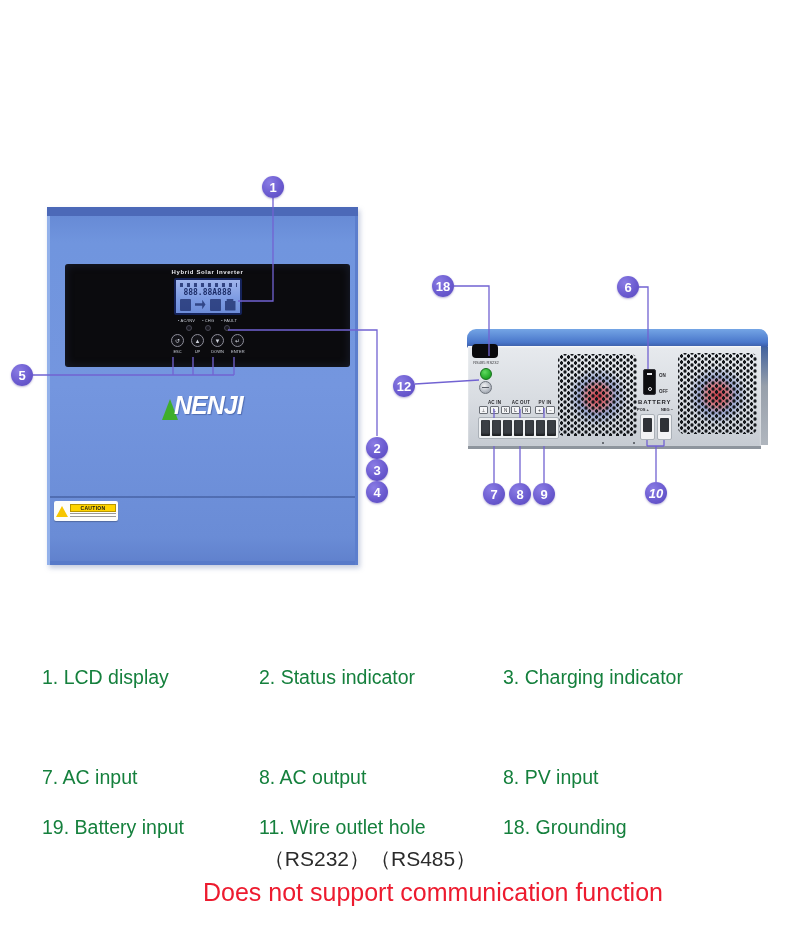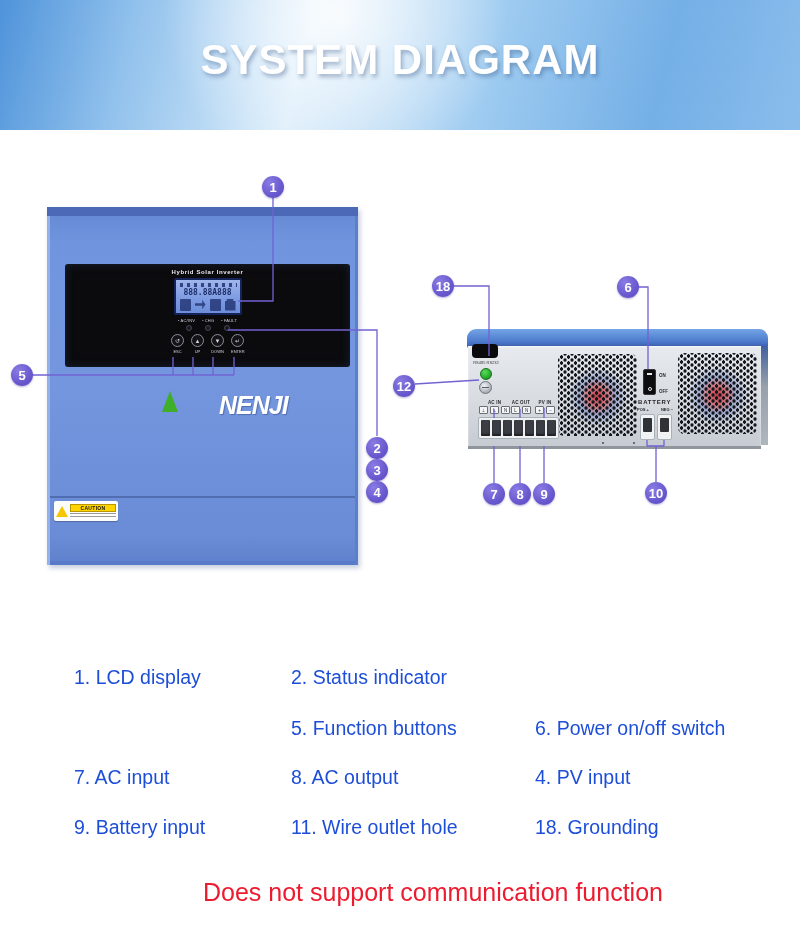--- a/index.html
+++ b/index.html
@@ -52,21 +52,21 @@
   .led-row span { font-size:4px; color:#cdd1da; letter-spacing:.2px; }
   .led-row span::before { content:"▪"; color:#9aa0ac; margin-right:1px; font-size:4px; }
   .led-dots { display:flex; gap:13px; margin-top:2px; }
   .led-dots i { width:6px; height:6px; border-radius:50%; background:#191920; border:1px solid #474754; }
   .btn-row { display:flex; gap:7px; margin-top:3px; }
   .fbtn { width:13px; height:13px; border-radius:50%; border:1px solid #8d8d99; background:#131318;
     color:#d2d6df; font-size:6px; display:flex; align-items:center; justify-content:center; }
   .btn-labels { display:flex; gap:7px; margin-top:2px; }
   .btn-labels span { width:13px; text-align:center; font-size:4px; color:#cdd1da; }
 
-  .logo { position:absolute; left:112px; top:184px; display:flex; align-items:flex-start;gap:45px; }
+  .logo { position:absolute; left:112px; top:184px; display:flex; align-items:flex-end; }
   .logo-a { width:0; height:0; border-left:8px solid transparent; border-right:8px solid transparent;
     border-bottom:21px solid #3fae2a; margin-right:-4px; }
   .logo-text { font-size:25px; font-weight:800; font-style:italic; color:#ffffff; letter-spacing:-1px;
     text-shadow:1px 1px 1px rgba(30,50,110,.4); }
 
   .caution { position:absolute; left:4px; top:294px; width:64px; height:20px; background:#fdfdfb;
     border-radius:2px; display:flex; align-items:center; padding:2px; box-shadow:0 1px 1px rgba(0,0,0,.25); }
   .caution-tri { width:0; height:0; border-left:6px solid transparent; border-right:6px solid transparent;
     border-bottom:11px solid #f7c600; margin-right:2px; position:relative; }
   .caution-body { flex:1; }
@@ -125,34 +125,31 @@
   .bat-title { position:absolute; left:170px; top:53px; font-size:6px; font-weight:700; letter-spacing:.8px; color:#1e1e22; }
   .bat-sub { position:absolute; left:169px; top:61px; width:36px; display:flex; justify-content:space-between;
     font-size:4px; font-weight:700; color:#2b2b2f; }
   .bterms { position:absolute; left:172px; top:68px; display:flex; gap:2px; }
   .bterm { width:15px; height:26px; background:#f1f2f4; border:1px solid #aab0b7; border-radius:2px; }
   .bterm i { display:block; margin:3px auto 0; width:9px; height:14px; background:#2f3237; border-radius:1px; }
 
   .back-screw { position:absolute; width:2px; height:2px; border-radius:50%; background:#4a4e54; }
 
   
-  .legend-row { position:absolute; left:0; width:700px; height:26px; font-size:19.5px; color:#1d4ed8;margin-left:32px; }
+  .legend-row { position:absolute; left:0; width:700px; height:26px; font-size:19.5px; color:#15803d; }
   .legend-row span { position:absolute; white-space:nowrap; }
   .col1 { left:42px; } .col2 { left:259px;text-align:right; } .col3 { left:503px; }
   .rs-note { position:absolute; left:0; top:845px; width:740px; text-align:center; font-size:21px; color:#2b2b2b; }
   .warning { position:absolute; left:0; top:878px; width:866px; text-align:center; font-size:25px; font-weight:500; color:#ed1b2f; }
 </style>
 </head>
 <body>
 
 <div class="page">
 
-  <div class="banner">
-    <div class="banner-title">SYSTEM DIAGRAM</div>
-  </div>
 
   <div class="front">
     <div class="front-cap"></div>
 
     <div class="panel">
       <div class="panel-title">Hybrid Solar Inverter</div>
       <div class="lcd">
         <div class="lcd-icons-top"></div>
         <div class="lcd-digits">888.88A888</div>
         <div class="lcd-icons-bot">
@@ -293,38 +290,38 @@
 
   <div class="callout" style="left:262px; top:176px;">1</div>
   <div class="callout" style="left:366px; top:437px;">2</div>
   <div class="callout" style="left:366px; top:459px;">3</div>
   <div class="callout" style="left:366px; top:481px;">4</div>
   <div class="callout" style="left:11px;  top:364px;">5</div>
   <div class="callout" style="left:617px; top:276px;">6</div>
   <div class="callout" style="left:483px; top:483px;">7</div>
   <div class="callout" style="left:509px; top:483px;">8</div>
   <div class="callout" style="left:533px; top:483px;">9</div>
-  <div class="callout" style="left:645px; top:482px;">10</div>
+  <div class="callout" style="left:645px; top:482px;font-style:italic;">10</div>
   <div class="callout" style="left:432px; top:275px;">18</div>
   <div class="callout" style="left:393px; top:375px;">12</div>
 
   <div class="legend-row" style="top:666px;">
     <span class="col1">1. LCD display</span>
     <span class="col2">2. Status indicator</span>
+    <span class="col3">3. Charging indicator</span>
   </div>
   <div class="legend-row" style="top:717px;">
-    <span class="col2">5. Function buttons</span>
-    <span class="col3">6. Power on/off switch</span>
   </div>
   <div class="legend-row" style="top:766px;">
     <span class="col1">7. AC input</span>
     <span class="col2">8. AC output</span>
-    <span class="col3">4. PV input</span>
+    <span class="col3">8. PV input</span>
   </div>
   <div class="legend-row" style="top:816px;">
-    <span class="col1">9. Battery input</span>
+    <span class="col1">19. Battery input</span>
     <span class="col2">11. Wire outlet hole</span>
     <span class="col3">18. Grounding</span>
   </div>
 
+  <div class="rs-note">（RS232）（RS485）</div>
   <div class="warning">Does not support communication function</div>
 
 </div>
 
 </body></html>

